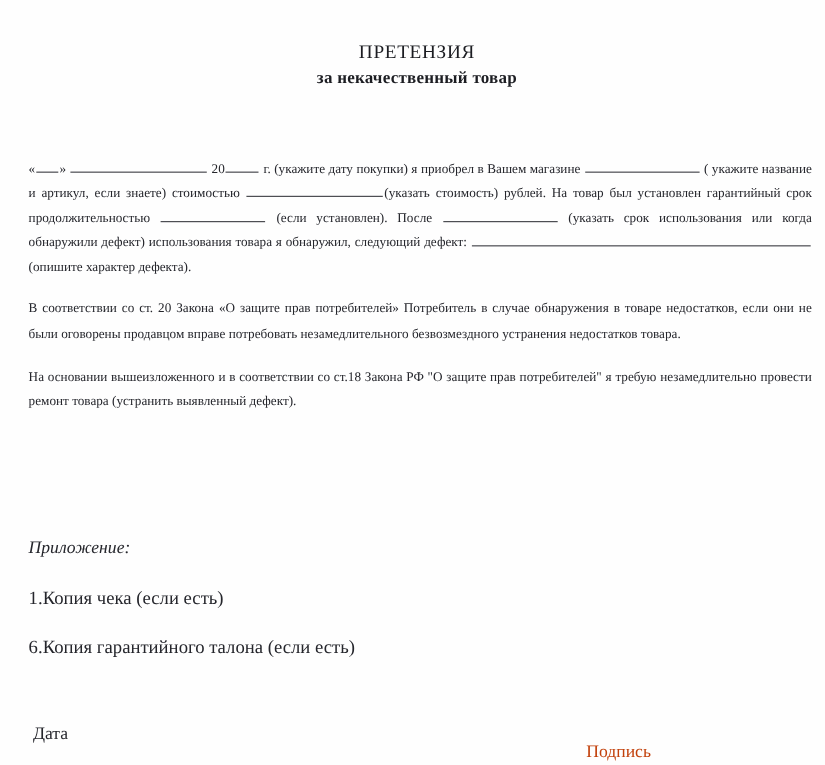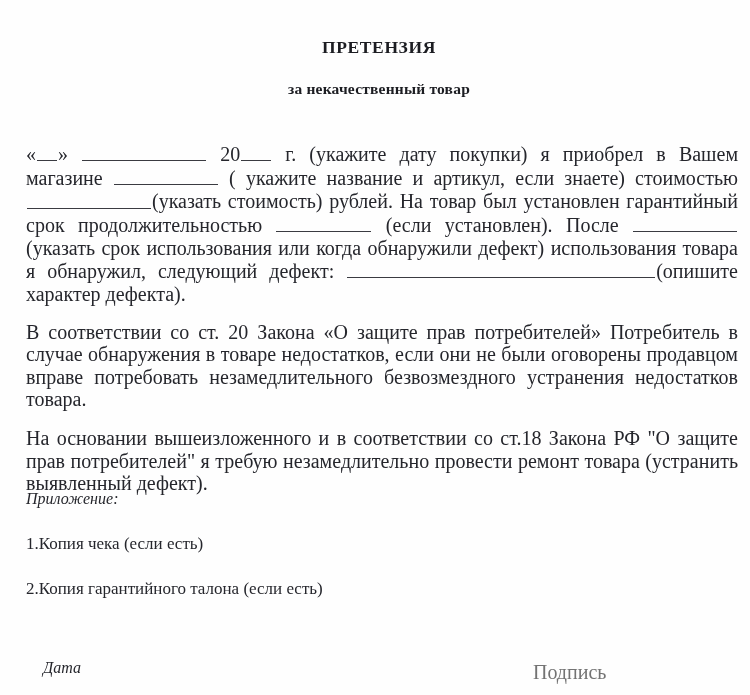--- a/index.html
+++ b/index.html
@@ -27,46 +27,46 @@
   
   .title-block {
     position: absolute;
     left: 26px;
     top: 36px;
     width: 706px;
     text-align: center;
   }
   .title-main {
     font-size: 17.5px;
-    font-weight: bold;
+    font-weight: normal;
     letter-spacing: 0.6px;
     line-height: 22px;
     color: #1c1d22;
   }
   .title-sub {
     font-size: 15.5px;
     font-weight: bold;
     letter-spacing: 0.2px;
     line-height: 21px;
-    margin-top: 20px;
+    margin-top: 2px;
     color: #1c1d22;
   }
 
   
   .body-block {
     position: absolute;
     left: 26px;
     top: 142px;
     width: 712px;
   }
 
   .para {
     text-align: justify;
     text-justify: inter-word;
-    font-size: 20px;
+    font-size: 12px;
     line-height: 22.3px;
     color: #25262c;
     margin: 0;
   }
   .para.p1 { margin-bottom: 16px; }
   .para.p2 { margin-bottom: 17px; }
   .para.p3 { margin-bottom: 12px; }
 
   
   .para > .txt { display: inline; }
@@ -108,34 +108,33 @@
   
   .footer-block {
     position: absolute;
     left: 26px;
     top: 657px;
     width: 712px;
     height: 24px;
   }
   .footer-date {
     position: absolute;
-    left: 17px;
+    left: 4px;
     top: 0;
     font-size: 16px;
     line-height: 22px;
     color: #25262c;
-    font-style: italic;
   }
   .footer-sign {
     position: absolute;
     left: 507px;
-    top: 4px;
-    font-size: 20px;
+    top: 16px;
+    font-size: 16px;
     line-height: 22px;
-    color: #737373;
+    color: #c2410c;
   }
 </style>
 </head>
 <body>
 
 <div class="page">
 
   <div class="title-block">
     <div class="title-main">ПРЕТЕНЗИЯ</div>
     <div class="title-sub">за некачественный товар</div>
@@ -159,21 +158,21 @@
 
     <p class="para p2">В соответствии со ст. 20 Закона «О защите прав потребителей» Потребитель в случае обнаружения в товаре недостатков, если они не были оговорены продавцом вправе потребовать незамедлительного безвозмездного устранения недостатков товара.</p>
 
     <p class="para p3">На основании вышеизложенного и в соответствии со ст.18 Закона РФ "О защите прав потребителей" я требую незамедлительно провести ремонт товара (устранить выявленный дефект).</p>
 
   </div>
 
   <div class="attach-block">
     <div class="attach-title">Приложение:</div>
     <div class="attach-item">1.Копия чека (если есть)</div>
-    <div class="attach-item">2.Копия гарантийного талона (если есть)</div>
+    <div class="attach-item">6.Копия гарантийного талона (если есть)</div>
   </div>
 
   <div class="footer-block">
     <div class="footer-date">Дата</div>
     <div class="footer-sign">Подпись</div>
   </div>
 
 </div>
 
 </body></html>

